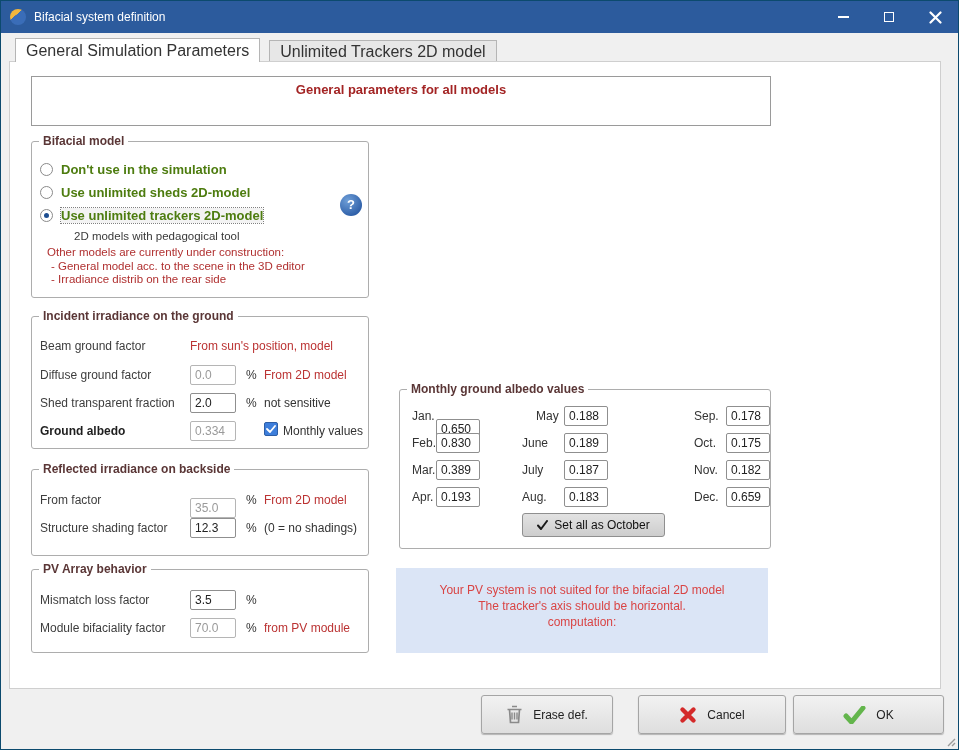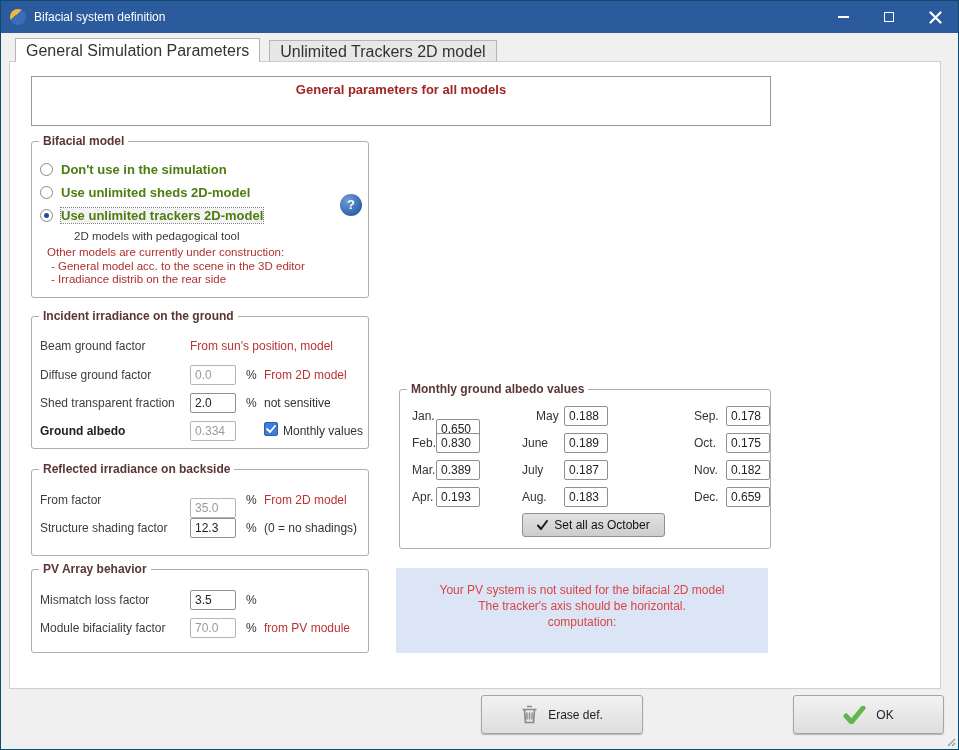--- a/index.html
+++ b/index.html
@@ -199,27 +199,33 @@
       <span>Set all as October</span>
     </div>
   </div>
 
   <div class="warnbox">
     <div>Your PV system is not suited for the bifacial 2D model</div>
     <div>The tracker's axis should be horizontal.</div>
     <div>computation:</div>
   </div>
 
-  <div class="btn" style="left:480px;width:162px;">
+  <div class="btn" style="left:480px;width:132px;">
     <svg width="17" height="19" viewBox="0 0 17 19">
       <path d="M6 1.5h5M1.5 4.5h14M3.5 4.5l1 13h8l1-13" stroke="#8a8a8a" stroke-width="1.7" fill="none"></path>
       <path d="M6 7.5v7M8.5 7.5v7M11 7.5v7" stroke="#8a8a8a" stroke-width="1.4"></path>
     </svg>
     <span>Erase def.</span>
   </div>
+  <div class="btn" style="left:637px;width:148px;">
+    <svg width="18" height="18" viewBox="0 0 18 18">
+        <path d="M3.5 3.5L14.5 14.5M14.5 3.5L3.5 14.5" stroke="#d42a2a" stroke-width="4.4" stroke-linecap="round"></path>
+      </svg>
+    <span>Cancel</span>
+  </div>
   <div class="btn" style="left:792px;width:151px;">
     <svg width="23" height="18" viewBox="0 0 23 18">
         <path d="M3 10l5.5 6L20 2" stroke="#63b54c" stroke-width="5" fill="none" stroke-linecap="round" stroke-linejoin="round"></path>
       </svg>
     <span>OK</span>
   </div>
 
   <svg class="grip" width="12" height="12" viewBox="0 0 12 12">
     <path d="M11 4L4 11M11 8L8 11" stroke="#9a9a9a" stroke-width="1.4"></path>
   </svg>

